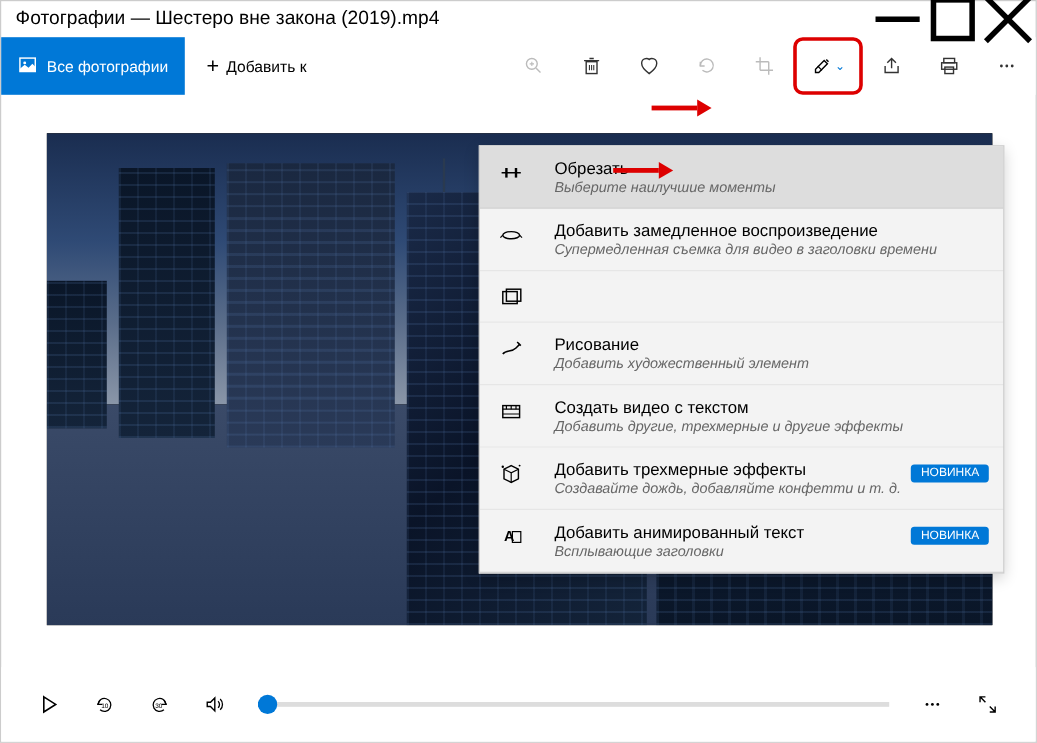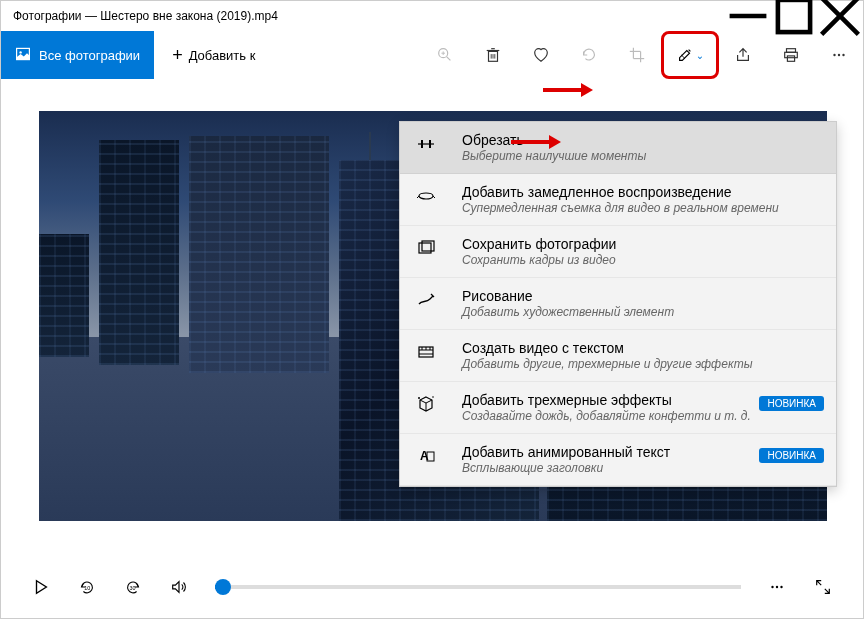--- a/index.html
+++ b/index.html
@@ -1,18 +1,18 @@
 <!DOCTYPE html>
 <html><head>
 <meta charset="utf-8">
 <style>
 * { box-sizing: border-box; margin: 0; padding: 0; font-family: "Segoe UI", sans-serif; }
 body { background: #fff; width: 864px; height: 619px; overflow: hidden; }
 .window { width: 864px; height: 619px; position: relative; background: #fff; border: 1px solid #ccc; }
-.titlebar { height: 30px; display: flex; align-items: center; padding-left: 12px; font-size: 12px; color: #000; }
+.titlebar { height: 30px; display: flex; align-items: center; padding-left: 12px; font-size: 16px; color: #000; }
 .titlebar-controls { position: absolute; right: 0; top: 0; display: flex; }
 .titlebar-controls div { width: 46px; height: 30px; display: flex; align-items: center; justify-content: center; font-size: 11px; color: #000; }
 .toolbar { height: 48px; display: flex; align-items: center; background: #fff; }
 .see-all { background: #0078d7; color: #fff; height: 48px; display: flex; align-items: center; padding: 0 14px; gap: 8px; font-size: 13px; }
 .add-to { display: flex; align-items: center; gap: 6px; padding: 0 18px; font-size: 13px; color: #000; height: 48px; }
 .tool-icons { display: flex; margin-left: auto; align-items: center; height: 48px; }
 .tool-icon { width: 48px; height: 48px; display: flex; align-items: center; justify-content: center; color: #333; position: relative; }
 .tool-icon.disabled { color: #bbb; }
 .tool-icon svg { width: 18px; height: 18px; }
 .edit-btn { border: 3px solid #d00; border-radius: 8px; position: relative; width: 58px; }
@@ -202,33 +202,29 @@
     <div class="dd-item">
       <div class="dd-icon">
           <svg viewBox="0 0 20 20">
             <ellipse cx="10" cy="10" rx="7" ry="3" fill="none" stroke="#000" stroke-width="1.2"></ellipse>
             <line x1="3" y1="10" x2="1" y2="12" stroke="#000"></line>
             <line x1="17" y1="10" x2="19" y2="12" stroke="#000"></line>
           </svg>
         </div>
       <div class="dd-text">
           <div class="dd-title">Добавить замедленное воспроизведение</div>
-          <div class="dd-sub">Супермедленная съемка для видео в реальном времени</div>
+          <div class="dd-sub">Супермедленная съемка для видео в заголовки времени</div>
         </div>
     </div>
     <div class="dd-item">
       <div class="dd-icon">
           <svg viewBox="0 0 20 20">
             <rect x="3" y="5" width="12" height="10" fill="none" stroke="#000" stroke-width="1.2"></rect>
             <rect x="6" y="3" width="12" height="10" fill="none" stroke="#000" stroke-width="1.2"></rect>
           </svg>
-        </div>
-      <div class="dd-text">
-          <div class="dd-title">Сохранить фотографии</div>
-          <div class="dd-sub">Сохранить кадры из видео</div>
         </div>
     </div>
     <div class="dd-item">
       <div class="dd-icon">
           <svg viewBox="0 0 20 20">
             <path d="M3 14 C6 10 10 13 14 9 C15 8 17 6 17 6" fill="none" stroke="#000" stroke-width="1.3"></path>
             <path d="M15 4 L18 7" stroke="#000" stroke-width="1.3"></path>
           </svg>
         </div>
       <div class="dd-text">

